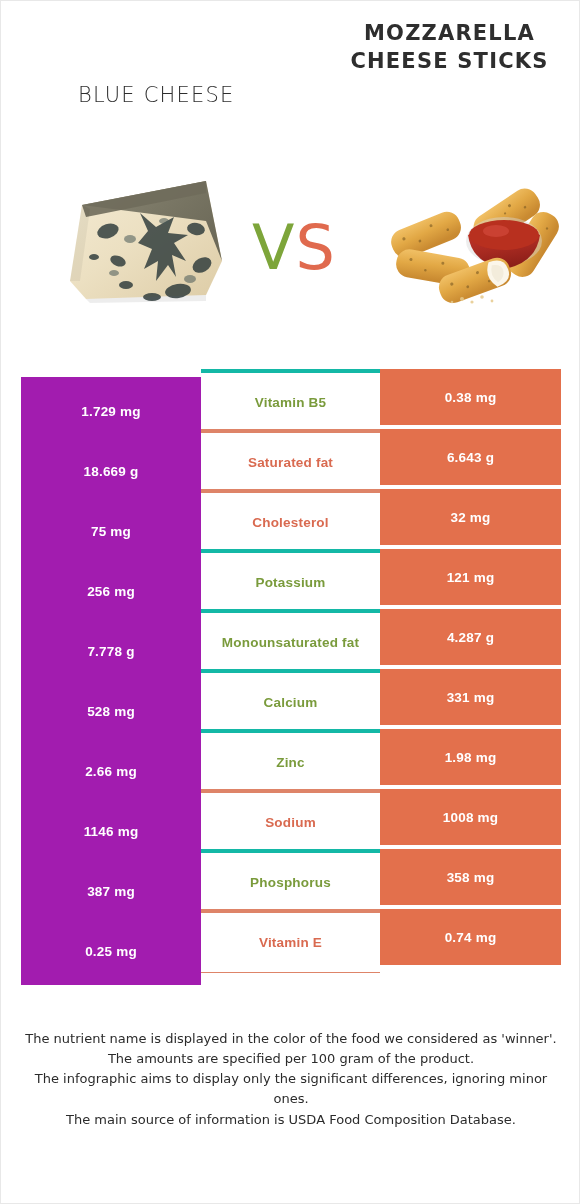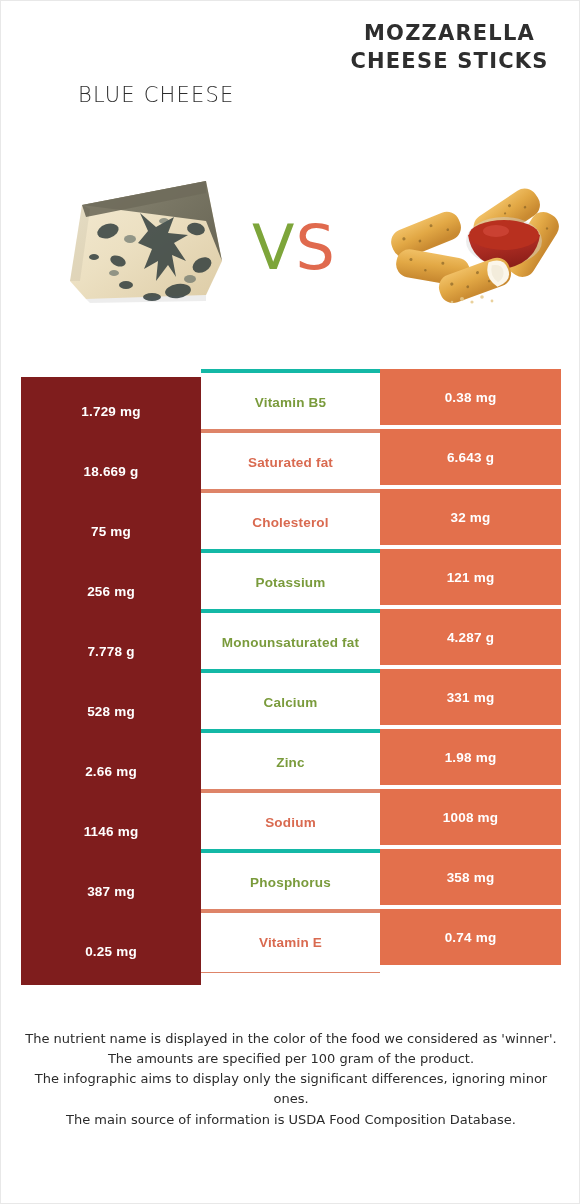--- a/index.html
+++ b/index.html
@@ -98,21 +98,21 @@
     display: flex;
     align-items: center;
     justify-content: center;
     font-size: 13.5px;
     font-weight: 600;
     letter-spacing: .2px;
     box-sizing: border-box;
   }
   .cell-left {
     width: 180px;
-    background: #7f1d1d;
+    background: #a21caf;
     color: #ffffff;
     margin-top: 8px;
     height: 68px;
   }
   .cell-mid {
     width: 179px;
     background: #ffffff;
     color: #7A9B3C;
     font-weight: 700;
     font-size: 13.5px;

